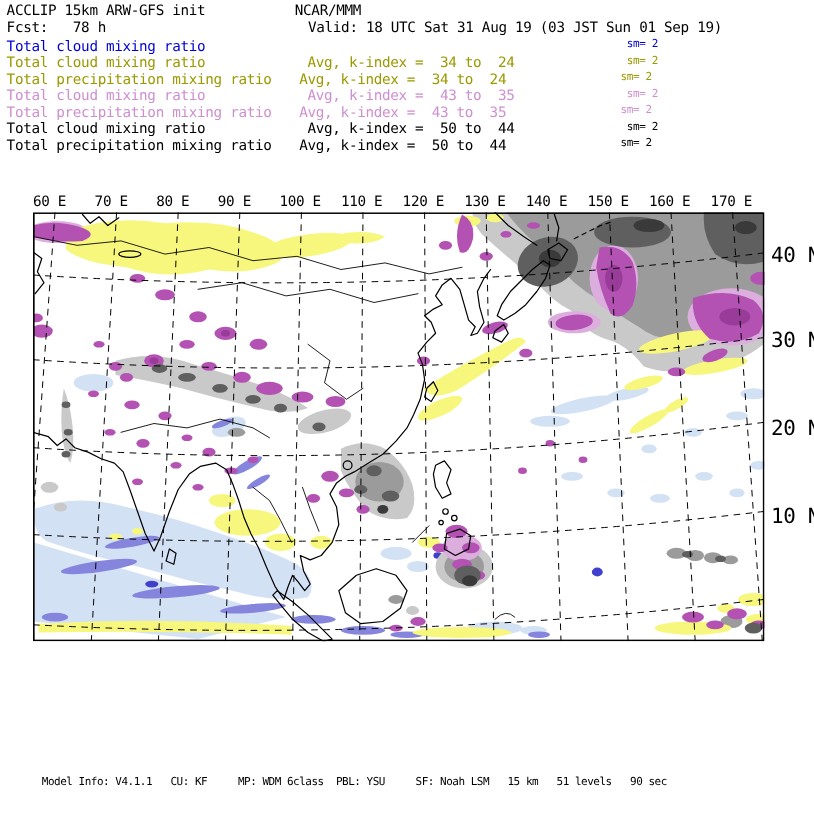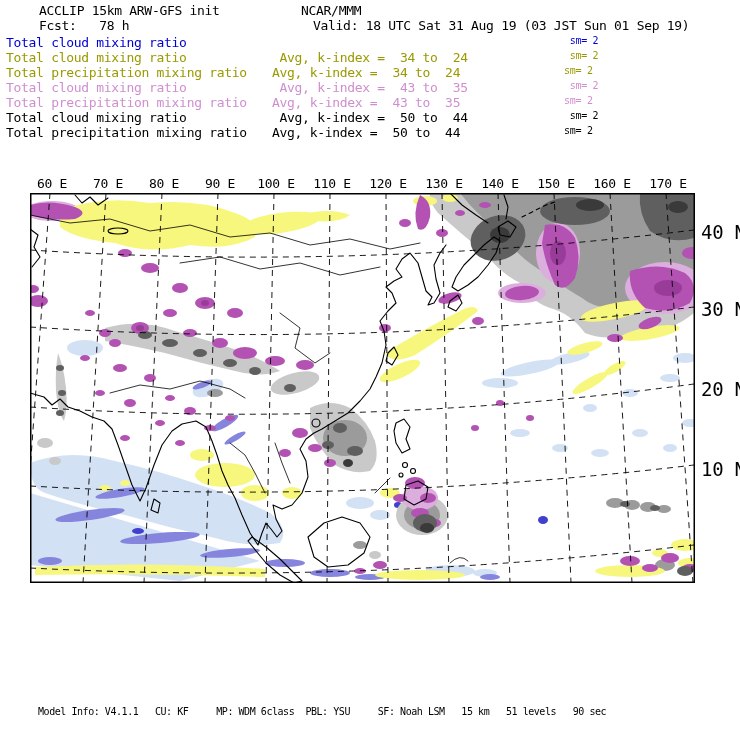--- a/index.html
+++ b/index.html
@@ -1,23 +1,23 @@
 <!DOCTYPE html>
 <html><head>
 <meta charset="utf-8">
 <style>
   html,body{margin:0;padding:0;background:#fff;}
   .page{position:relative;width:740px;height:740px;background:#fff;overflow:hidden;
         font-family:"DejaVu Sans Mono","Liberation Mono",monospace;color:#000;}
-  .t{position:absolute;font-size:13px;letter-spacing:-0.3px;white-space:pre;line-height:13px;margin-left:33px;}
+  .t{position:absolute;font-size:13px;letter-spacing:-0.3px;white-space:pre;line-height:13px;}
   .lrow{position:absolute;left:0;top:0;width:740px;height:15px;}
   .lrow .c1{position:absolute;left:6px;white-space:pre;font-size:13px;letter-spacing:-0.3px;}
   .lrow .c2{position:absolute;left:272px;white-space:pre;font-size:13px;letter-spacing:-0.3px;}
   .lrow .c3{position:absolute;left:564px;white-space:pre;font-size:10px;letter-spacing:-0.3px;}
-  .xtick{position:absolute;top:176px;width:44px;text-align:center;font-size:13px;letter-spacing:-0.3px;white-space:pre;}
+  .xtick{position:absolute;top:176px;width:44px;font-size:13px;letter-spacing:-0.3px;white-space:pre;}
   .ytick{position:absolute;left:701px;width:38px;font-size:19px;letter-spacing:-0.3px;white-space:pre;}
   .mapsvg{position:absolute;left:30px;top:193px;}
   .ftr{position:absolute;font-size:10px;letter-spacing:-0.45px;white-space:pre;line-height:12px;}
 </style>
 </head>
 <body>
 
 <div class="page">
 
   <div class="t" style="left:6px;top:4px">ACCLIP 15km ARW-GFS init</div>

